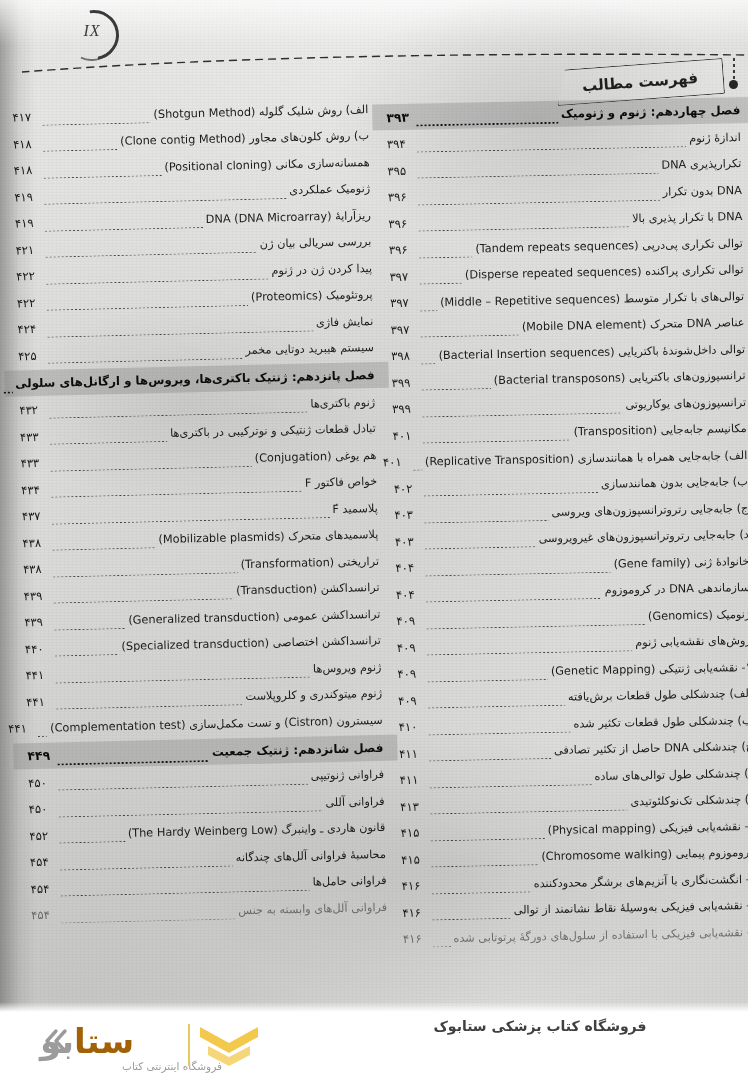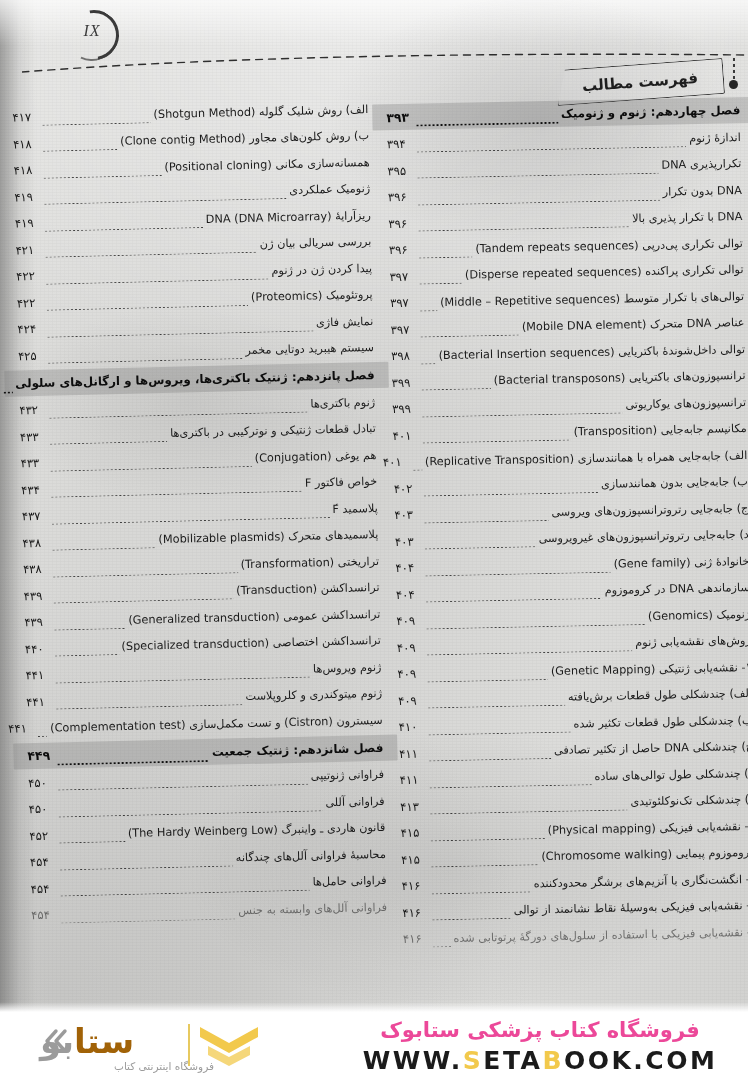--- a/index.html
+++ b/index.html
@@ -181,34 +181,34 @@
     display:flex;align-items:flex-end;justify-content:flex-end;
     direction:rtl;
     font-size:34px;font-weight:700;color:#9b9b9b;
     letter-spacing:-1px;line-height:1;
   }
   #brand-logo .word .hl{color:#a16207;}
   #brand-logo .chev{
     position:absolute;left:2px;top:12px;width:26px;height:26px;
   }
   #brand-logo .sub{
-    position:absolute;left:12px;top:44px;width:224px;text-align:center;
+    position:absolute;left:20px;top:44px;width:224px;text-align:center;
     direction:rtl;font-size:10.5px;color:#9b9b9b;
   }
   #brand-logo .divider{
     position:absolute;left:148px;top:8px;width:2px;height:42px;background:#e7c95f;
   }
   #brand-logo .mark{
     position:absolute;left:158px;top:8px;width:62px;height:46px;
   }
   #brand-right{
     position:absolute;right:18px;top:6px;width:380px;text-align:center;
   }
   #brand-right .fa{
-    direction:rtl;font-size:21px;font-weight:700;color:#ec4899;margin-bottom:4px;
+    direction:rtl;font-size:14px;font-weight:700;color:#404040;margin-bottom:4px;
   }
   #brand-right .url{
     direction:ltr;font-size:25px;font-weight:700;color:#1b1b1b;letter-spacing:2.5px;
     font-family:"DejaVu Sans",sans-serif;
   }
   #brand-right .url .y{color:#f2c94c;}
 </style>
 </head>
 <body>
 
@@ -571,16 +571,15 @@
     <div class="sub">فروشگاه اینترنتی کتاب</div>
     <div class="divider"></div>
     <svg class="mark" viewBox="0 0 62 46">
       <path d="M2,3 L31,19 L60,3 L60,13 L31,29 L2,13 Z" fill="#f2c94c"></path>
       <path d="M10,22 L31,33 L52,22 L52,31 L31,42 L10,31 Z" fill="#f5d77a"></path>
     </svg>
   </div>
 
   <div id="brand-right">
     <div class="fa">فروشگاه کتاب پزشکی ستابوک</div>
-    <div class="url"><span>WWW.</span><span class="y">S</span><span>ETA</span><span class="y">B</span><span>OOK.COM</span></div>
   </div>
 
 </div>
 
 </body></html>

